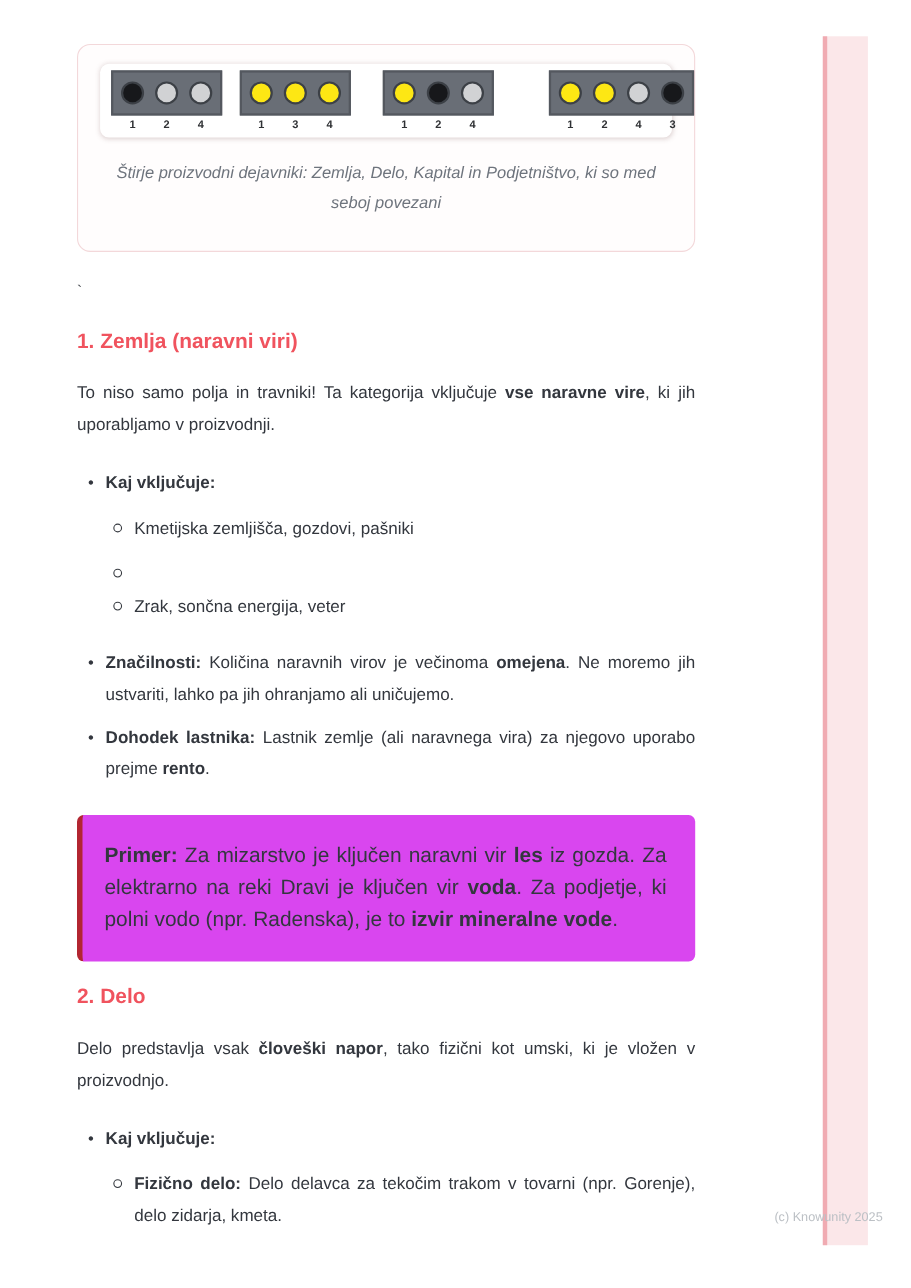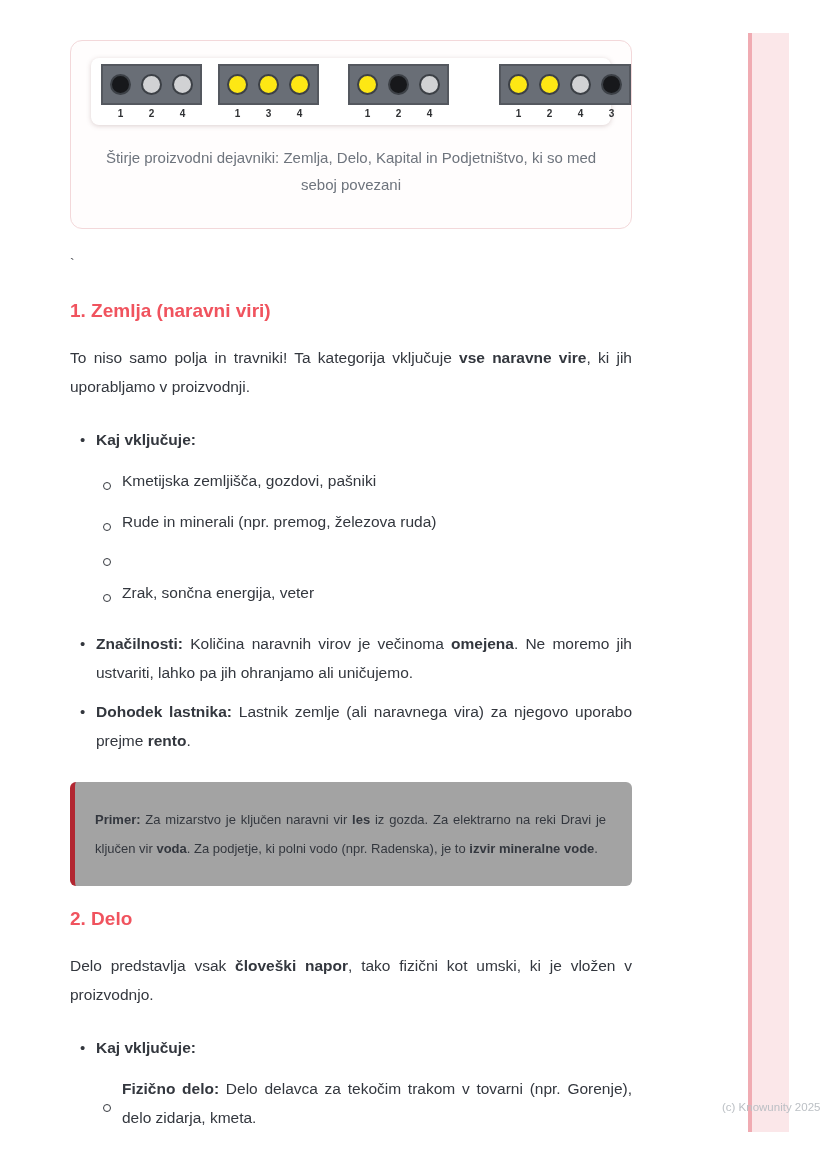--- a/index.html
+++ b/index.html
@@ -65,20 +65,21 @@
   }
   .labels { display: flex; gap: 10px; padding: 3px 9px 0; }
   .labels span {
     width: 21px; text-align: center;
     font-size: 10px; font-weight: 700; color: #2f3134;
   }
   .caption {
     margin-top: 19px;
     padding: 0 14px;
     text-align: center;
+    font-style: italic;
     color: #6e747d;
     font-size: 15px;
     line-height: 27px;
   }
 
   .stray {
     margin-top: 27px;
     height: 22px;
     font-size: 14px;
     color: #4b4f55;
@@ -95,43 +96,43 @@
     margin-top: 21px;
     font-size: 15.5px;
     line-height: 29px;
     text-align: justify;
   }
   .blist { margin-top: 24px; }
   .li1 { display: flex; margin-bottom: 10px; }
   .bullet-dot { flex: none; width: 16px; margin-left: 10px; font-size: 15px; line-height: 29px; }
   .li-body { flex: 1; }
   .li-text { font-size: 15.5px; line-height: 29px; text-align: justify; }
-  .li2 { display: flex; margin: 12px 0 12px 7px; align-items: center; }
+  .li2 { display: flex; margin: 12px 0 12px 7px; }
   .circle-marker {
     flex: none;
     width: 8px; height: 8px;
     border: 1.5px solid #363a40;
     border-radius: 50%;
     margin: 10px 11px 0 0;
   }
 
   .callout {
     margin-top: 27px;
-    background: #a3a3a3;
+    background: #d946ef;
     border-left: 5px solid #b22631;
     border-radius: 6px;
     padding: 23px 26px 23px 20px;
-    font-size: 13px;
+    font-size: 19px;
     line-height: 29px;
     text-align: justify;
   }
 
   .footer {
     position: absolute;
-    left: 722px; top: 1101px;
+    left: 704px; top: 1101px;
     font-size: 11.5px;
     color: #bcc0c5;
     z-index: 3;
     white-space: nowrap;
   }
 
   b { font-weight: 700; }
 </style>
 </head>
 <body>
@@ -205,24 +206,20 @@
         <div class="li1">
           <span class="bullet-dot">•</span>
           <div class="li-body">
             <div class="li-text"><b>Kaj vključuje:</b></div>
             <div class="li2">
               <span class="circle-marker"></span>
               <div class="li-text"><span>Kmetijska zemljišča, gozdovi, pašniki</span></div>
             </div>
             <div class="li2">
               <span class="circle-marker"></span>
-              <div class="li-text"><span>Rude in minerali (npr. premog, železova ruda)</span></div>
-            </div>
-            <div class="li2">
-              <span class="circle-marker"></span>
             </div>
             <div class="li2">
               <span class="circle-marker"></span>
               <div class="li-text"><span>Zrak, sončna energija, veter</span></div>
             </div>
           </div>
         </div>
         <div class="li1">
           <span class="bullet-dot">•</span>
           <div class="li-body">

